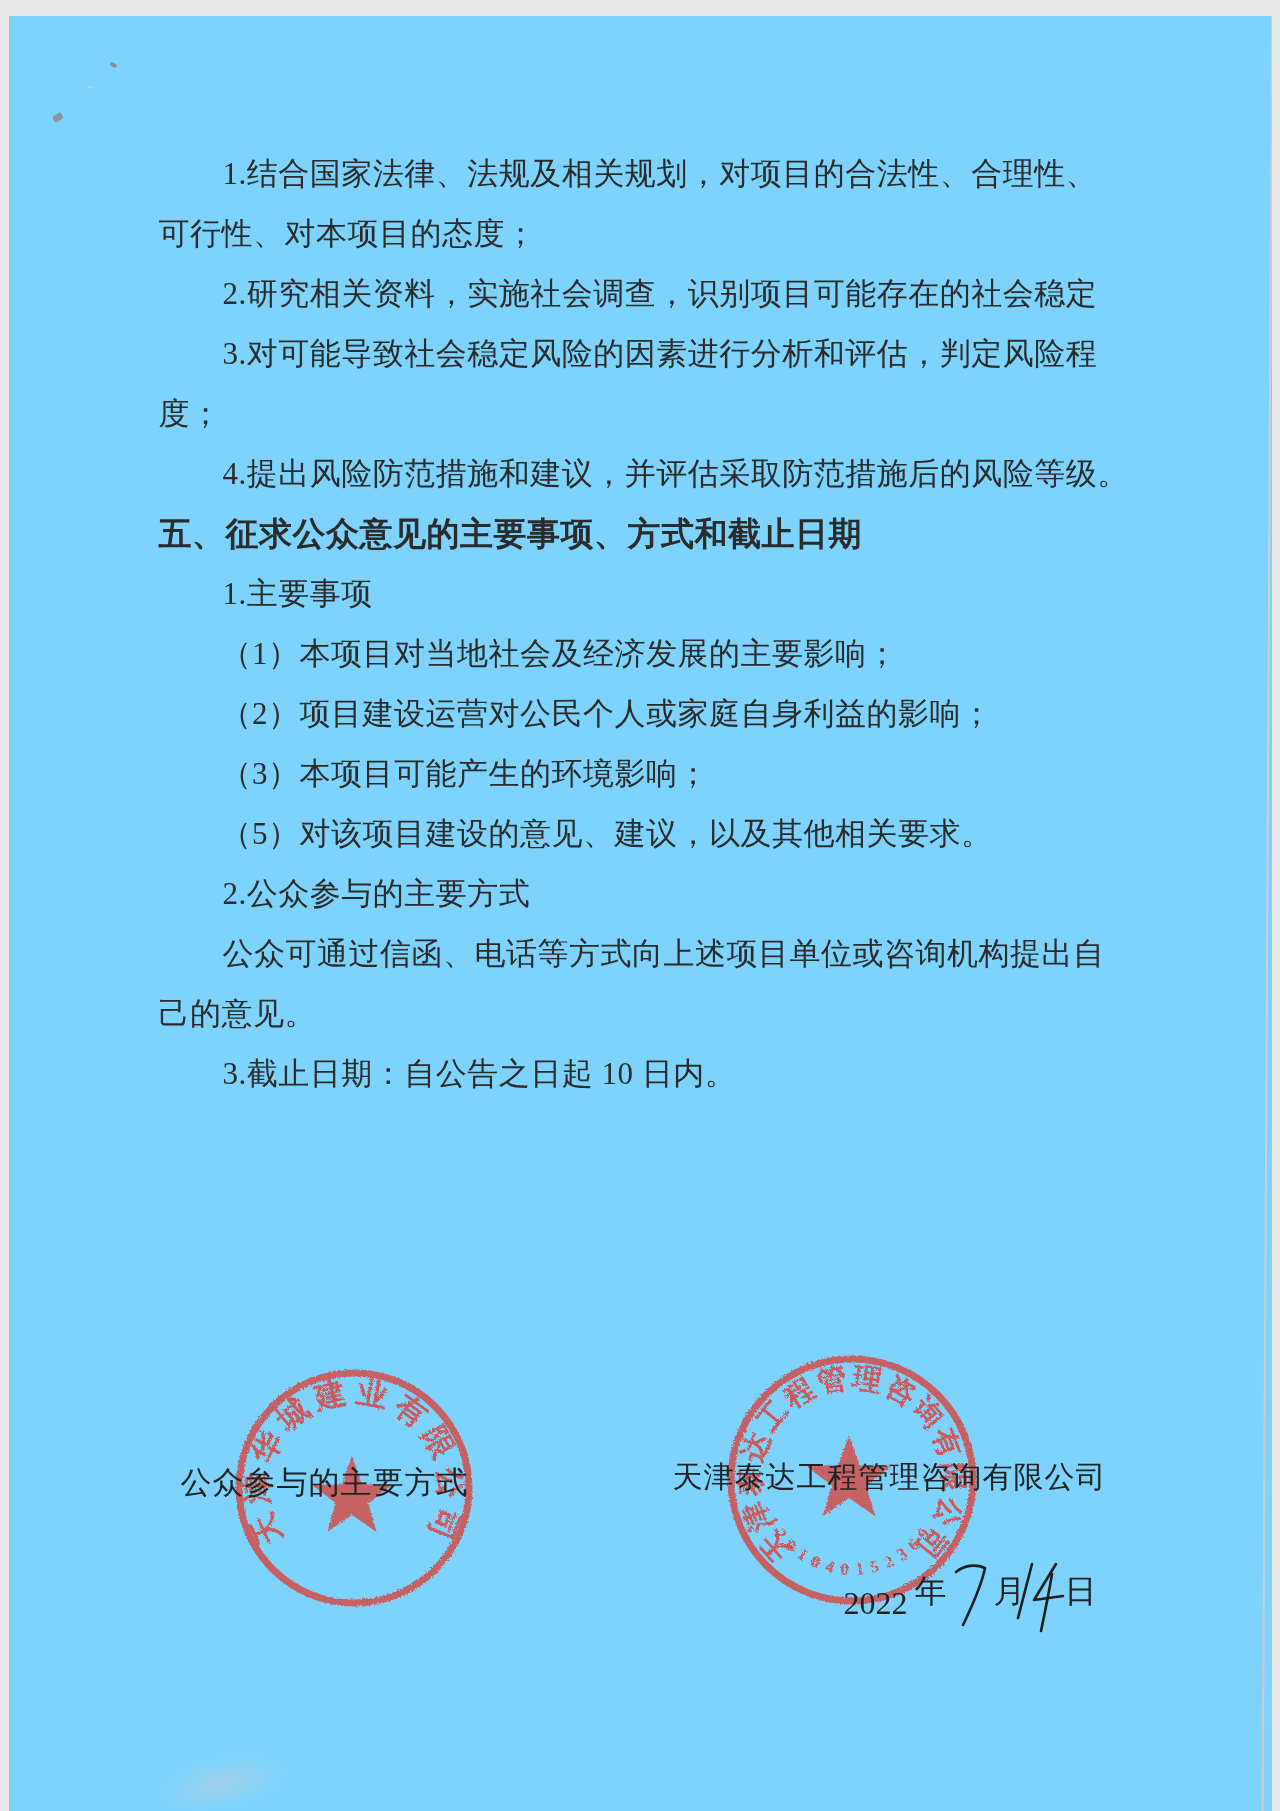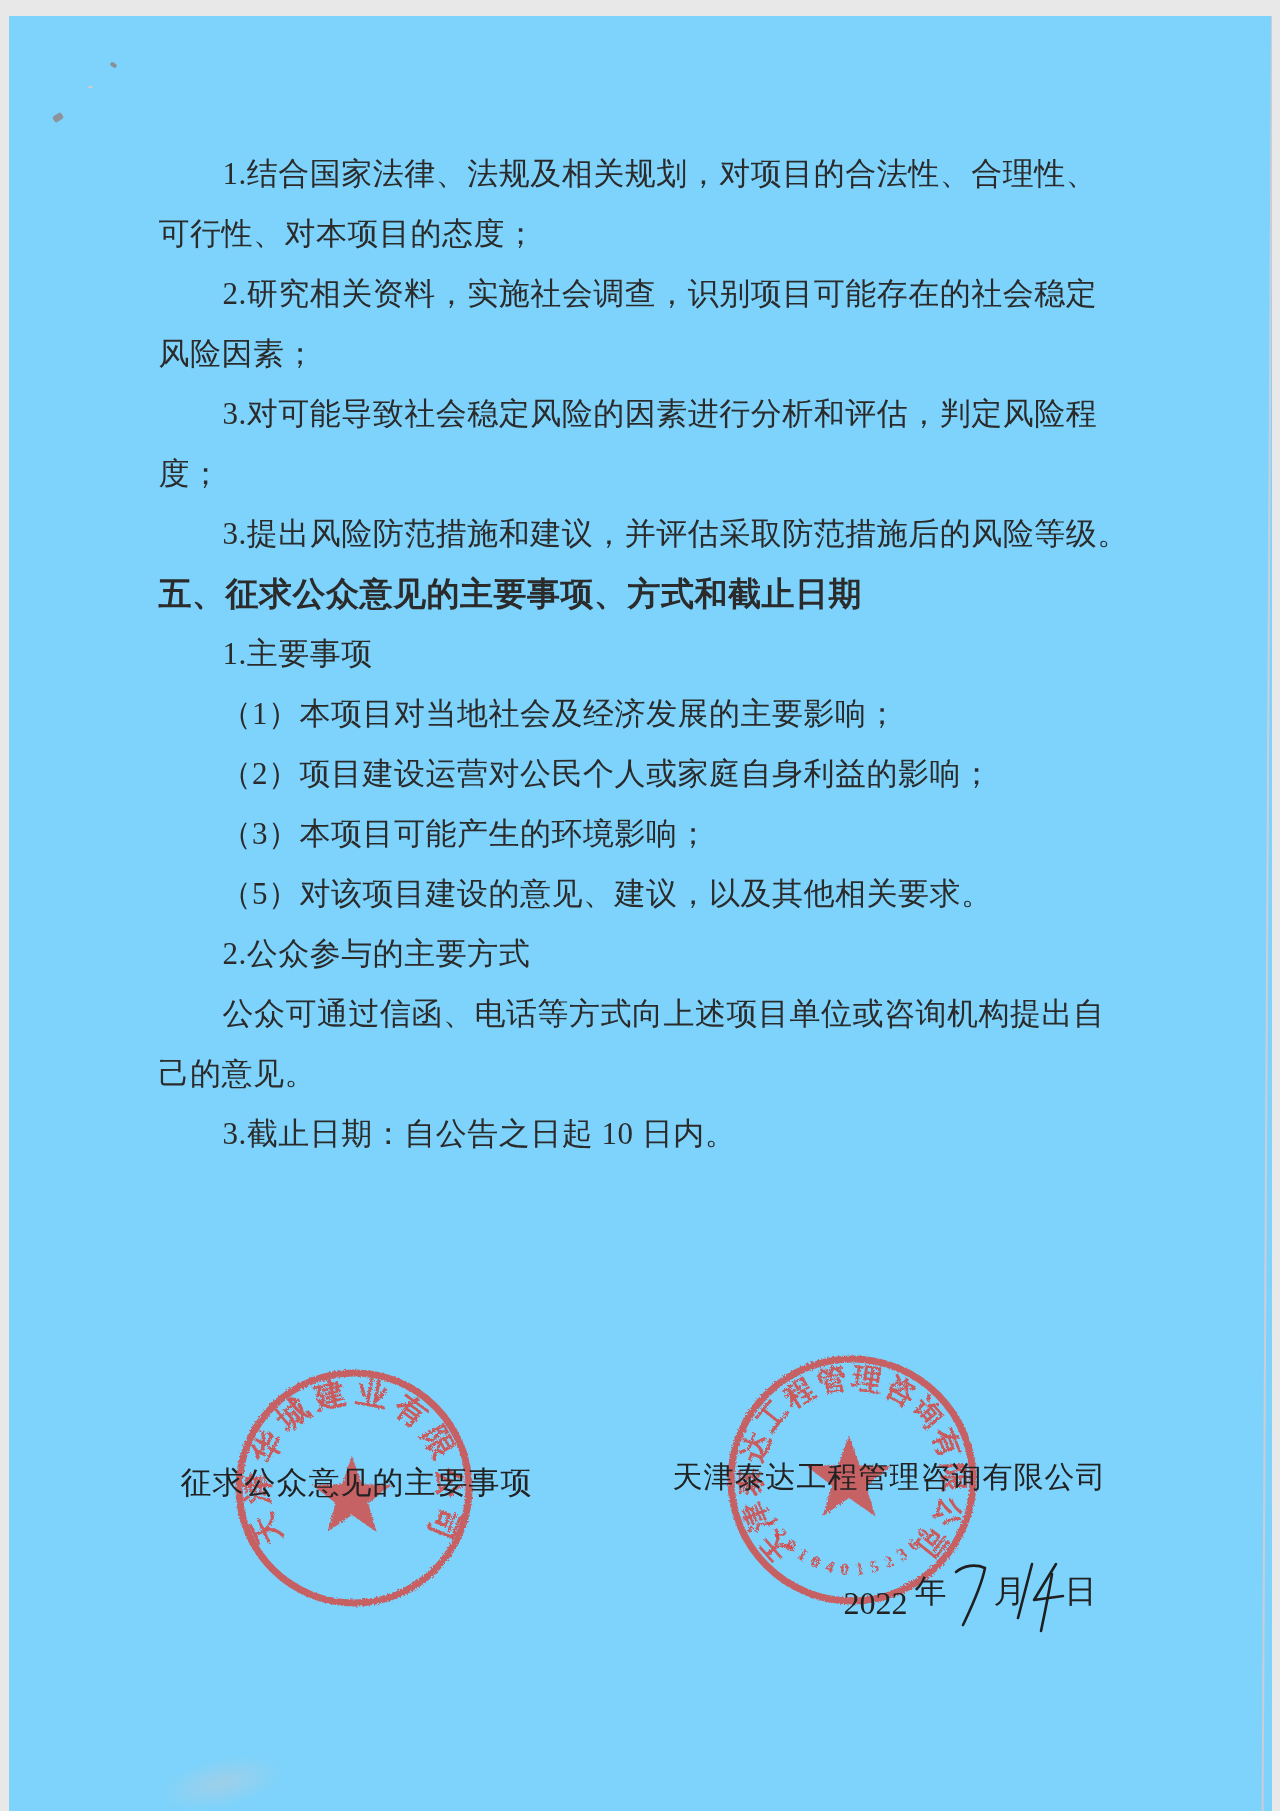--- a/index.html
+++ b/index.html
@@ -87,37 +87,36 @@
       <text class="seal-text" font-size="17" fill="#d8453f" font-weight="400">
         <textPath href="#rsSerial" xlink:href="#rsSerial" startOffset="0" textLength="200" lengthAdjust="spacing">1201040152369</textPath>
       </text>
     </g>
   </svg>
 
   <div class="doc-text">
       <div class="line ind-num">1.结合国家法律、法规及相关规划，对项目的合法性、合理性、</div>
       <div class="line ind-none">可行性、对本项目的态度；</div>
       <div class="line ind-num">2.研究相关资料，实施社会调查，识别项目可能存在的社会稳定</div>
-      <div class="line ind-none">风险因素；</div>
       <div class="line ind-num">3.对可能导致社会稳定风险的因素进行分析和评估，判定风险程</div>
       <div class="line ind-none">度；</div>
-      <div class="line ind-num">3.提出风险防范措施和建议，并评估采取防范措施后的风险等级。</div>
+      <div class="line ind-num">4.提出风险防范措施和建议，并评估采取防范措施后的风险等级。</div>
       <div class="line ind-none bold">五、征求公众意见的主要事项、方式和截止日期</div>
       <div class="line ind-num">1.主要事项</div>
       <div class="line ind-paren">（1）本项目对当地社会及经济发展的主要影响；</div>
       <div class="line ind-paren">（2）项目建设运营对公民个人或家庭自身利益的影响；</div>
       <div class="line ind-paren">（3）本项目可能产生的环境影响；</div>
       <div class="line ind-paren">（5）对该项目建设的意见、建议，以及其他相关要求。</div>
       <div class="line ind-num">2.公众参与的主要方式</div>
       <div class="line ind-num">公众可通过信函、电话等方式向上述项目单位或咨询机构提出自</div>
       <div class="line ind-none">己的意见。</div>
       <div class="line ind-num">3.截止日期：自公告之日起 10 日内。</div>
     </div>
 
-  <div class="company left">征求公众意见的主要事项</div>
+  <div class="company left">公众参与的主要方式</div>
   <div class="company right">天津泰达工程管理咨询有限公司</div>
 
   <span class="date-seg d-year">2022</span>
   <span class="date-seg d-yearlab">年</span>
   <span class="date-seg d-monthlab">月</span>
   <span class="date-seg d-daylab">日</span>
 
   <svg class="overlay hand" width="1280" height="1811" viewBox="0 0 1280 1811">
     <path class="hw" d="M947,1556 C955,1549 967,1548 976,1552 C972,1572 962,1592 954,1609"></path>
     <g>

